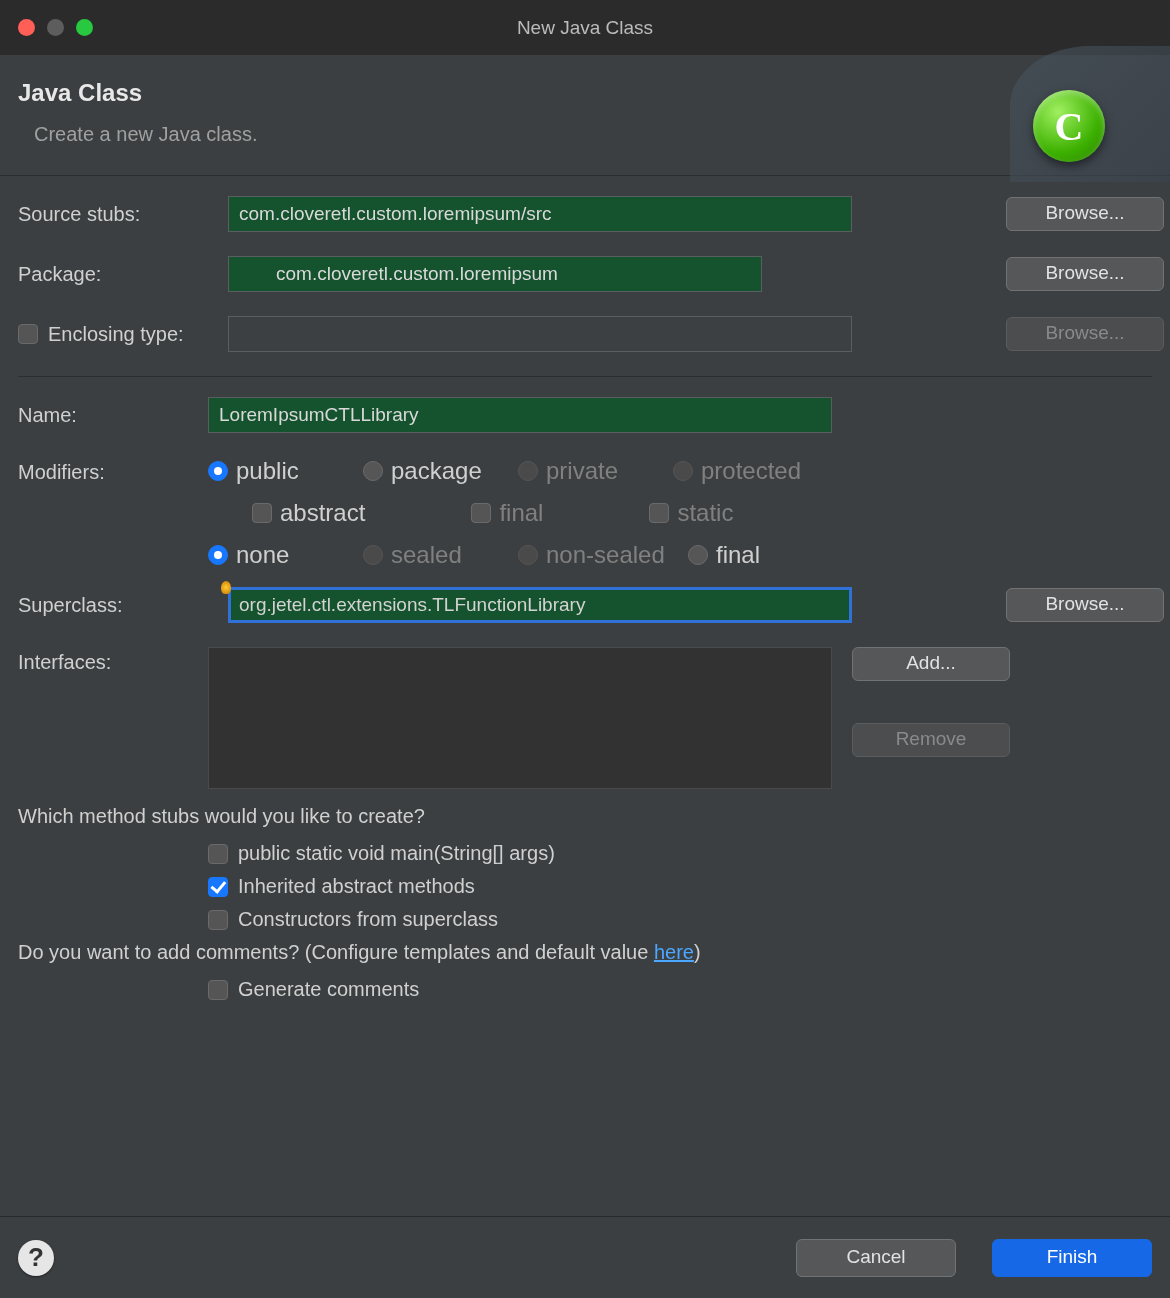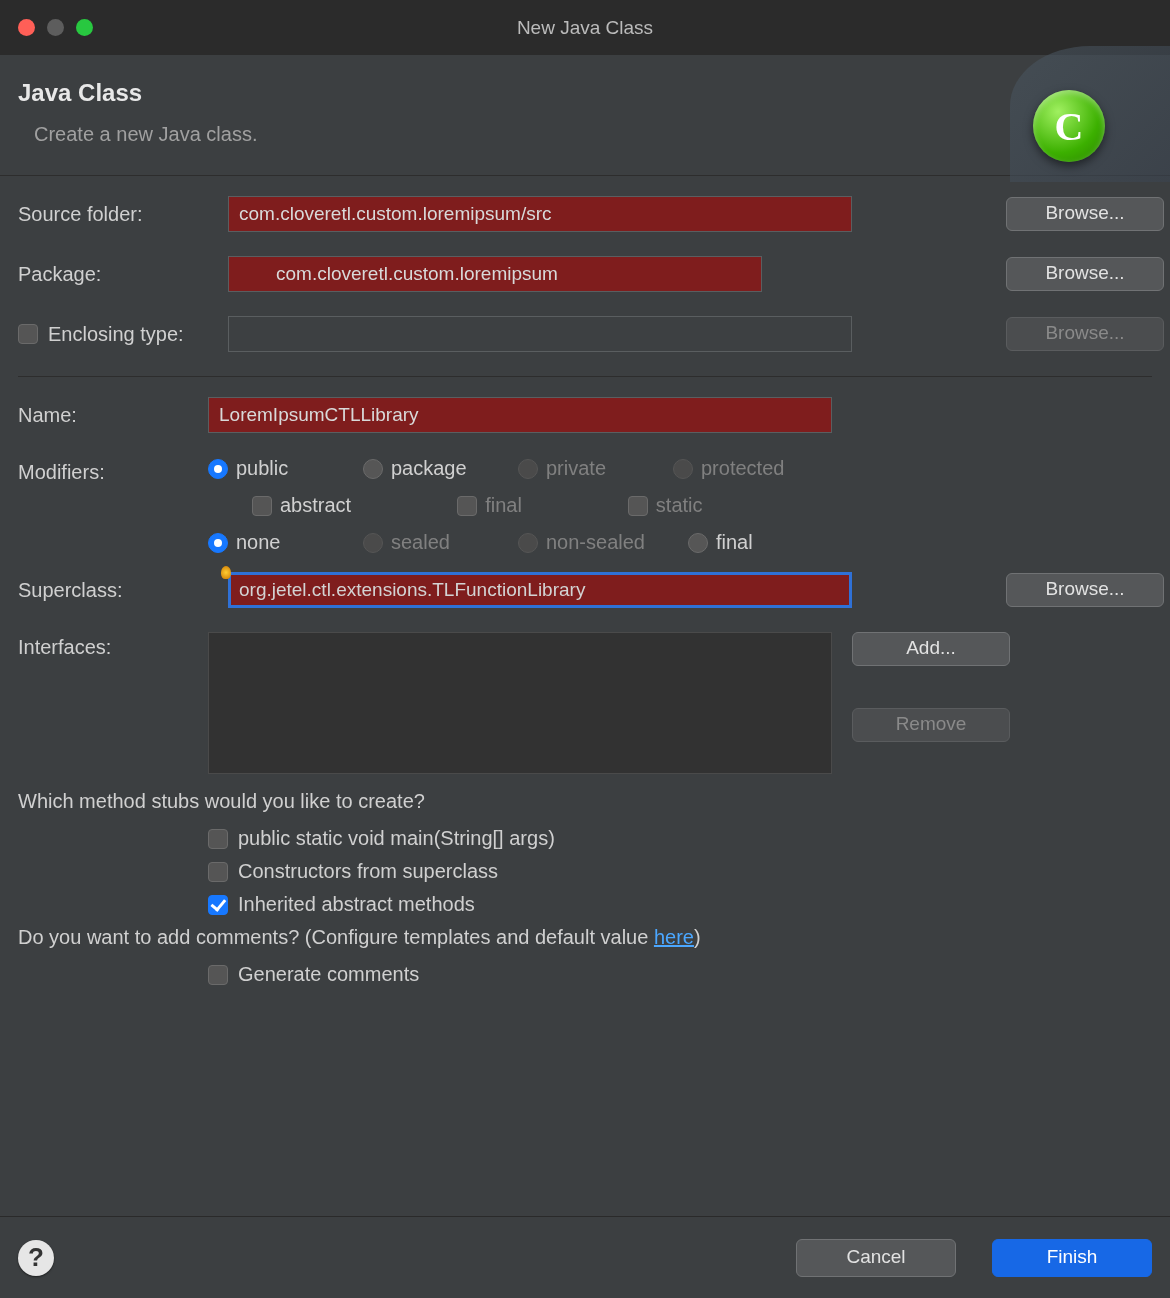--- a/index.html
+++ b/index.html
@@ -96,21 +96,21 @@
   }
   .row .label {
     width: 190px;
     font-size: 20px;
     color: #d0d0d0;
     flex-shrink: 0;
   }
   .row .label.top { align-self: flex-start; padding-top: 4px; }
   .textfield {
     flex: 1;
-    background: #7f1d1d;
+    background: #14532d;
     border: 1px solid #5a5e60;
     color: #d9d9d9;
     padding: 6px 10px;
     font-size: 19px;
     height: 36px;
     outline: none;
     max-width: 624px;
   }
   .textfield.wide { max-width: 624px; }
   .textfield.short { max-width: 534px; padding-left: 47px; }
@@ -146,21 +146,21 @@
   .radios, .checks {
     display: flex;
     gap: 34px;
     align-items: center;
     flex-wrap: wrap;
   }
   .radio, .check {
     display: inline-flex;
     align-items: center;
     gap: 8px;
-    font-size: 20px;
+    font-size: 24px;
     color: #d0d0d0;
   }
   .radio.disabled, .check.disabled { color: #808080; }
   .radio-dot {
     width: 20px; height: 20px; border-radius:50%;
     background: #565656; border:1px solid #6a6a6a;
     display:inline-flex; align-items:center; justify-content:center;
   }
   .radio-dot.sel { background: #1778ff; border-color:#1778ff; }
   .radio-dot.sel::after { content:""; width:8px; height:8px; background:#fff; border-radius:50%; box-shadow:0 0 0 2px rgba(23,120,255,0);}
@@ -260,21 +260,21 @@
     <div class="class-icon-bg"></div>
     <div class="class-icon">C</div>
   </div>
 </div>
 
 <div class="divider"></div>
 
 <div class="form">
 
   <div class="row row-gap">
-    <div class="label">Source folder:</div>
+    <div class="label">Source stubs:</div>
     <input class="textfield wide" value="com.cloveretl.custom.loremipsum/src" style="">
     <div class="btn-slot spacer-right">
         <div class="btn">Browse...</div>
       </div>
   </div>
 
   <div class="row row-gap">
     <div class="label">Package:</div>
     <input class="textfield short" value="com.cloveretl.custom.loremipsum" style="">
     <div class="btn-slot spacer-right">
@@ -377,26 +377,26 @@
       <div class="btn disabled">Remove</div>
     </div>
   </div>
 
   <div class="prompt">Which method stubs would you like to create?</div>
   <div class="stub-row">
     <span class="checkbox"></span>
     <span>public static void main(String[] args)</span>
   </div>
   <div class="stub-row">
+    <span class="checkbox checked"></span>
+    <span>Inherited abstract methods</span>
+  </div>
+  <div class="stub-row">
     <span class="checkbox"></span>
     <span>Constructors from superclass</span>
-  </div>
-  <div class="stub-row">
-    <span class="checkbox checked"></span>
-    <span>Inherited abstract methods</span>
   </div>
 
   <div class="prompt" style="margin-top:1px;">
     <span>Do you want to add comments? (Configure templates and default value </span><span class="link">here</span><span>)</span>
   </div>
   <div class="stub-row">
     <span class="checkbox"></span>
     <span>Generate comments</span>
   </div>
 

